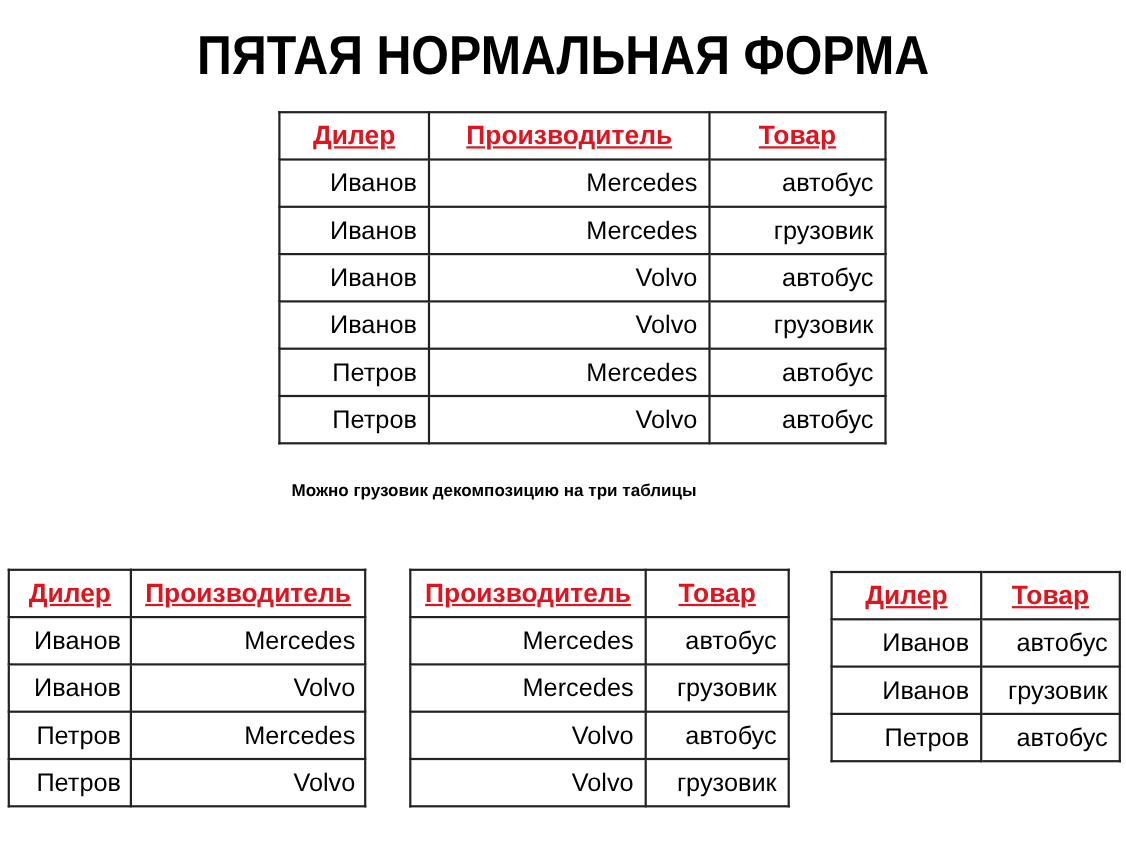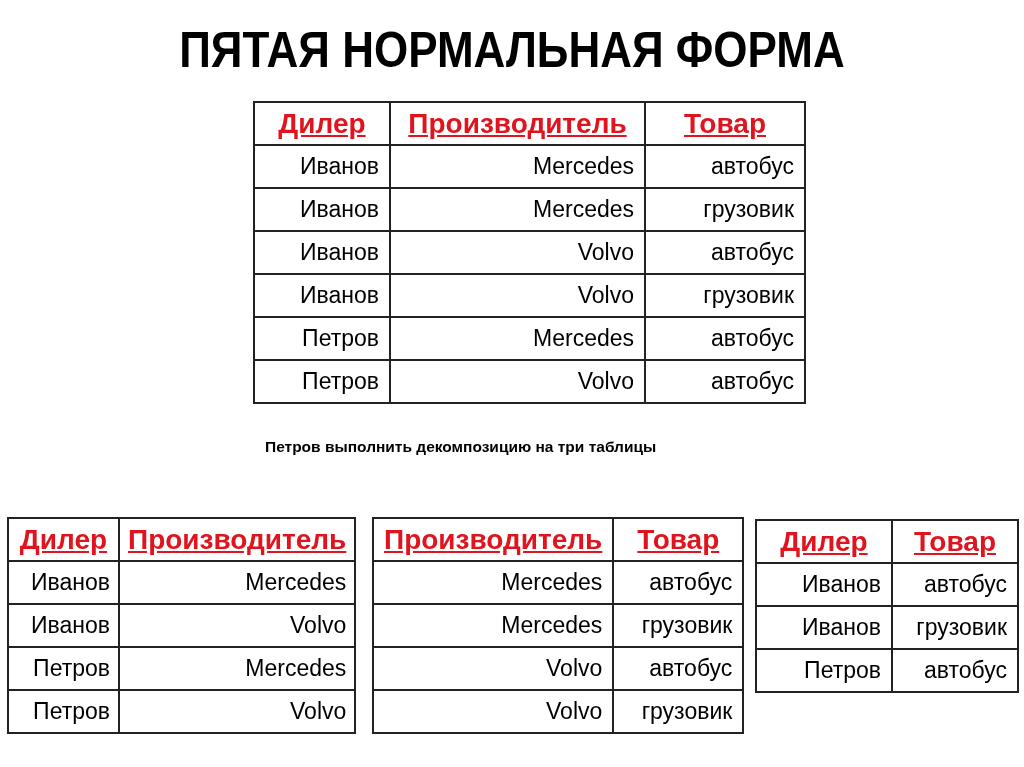--- a/index.html
+++ b/index.html
@@ -40,21 +40,21 @@
       font-size: 23px;
       text-align: right;
       white-space: nowrap;
       font-weight: normal;
     }
     th {
       color: #e0141e;
       font-weight: bold;
       text-decoration: underline;
       text-align: center;
-      font-size: 28px;
+      font-size: 24px;
       margin-left: 18px;
     }
     
     .t-main { left: 253px; top: 101px; }
     .t-main td, .t-main th { height: 41px; }
     .t-main col.c1 { width: 136px; }
     .t-main col.c2 { width: 255px; }
     .t-main col.c3 { width: 160px; }
 
     .note {
@@ -126,21 +126,21 @@
       <td>автобус</td>
     </tr>
     <tr>
       <td>Петров</td>
       <td>Volvo</td>
       <td>автобус</td>
     </tr>
   </tbody>
 </table>
 
-<div class="note">Петров выполнить декомпозицию на три таблицы</div>
+<div class="note">Можно грузовик декомпозицию на три таблицы</div>
 
 <table class="t-a">
   <colgroup>
       <col class="c1">
       <col class="c2">
     </colgroup>
   <thead>
     <tr>
       <th>Дилер</th>
       <th>Производитель</th>

